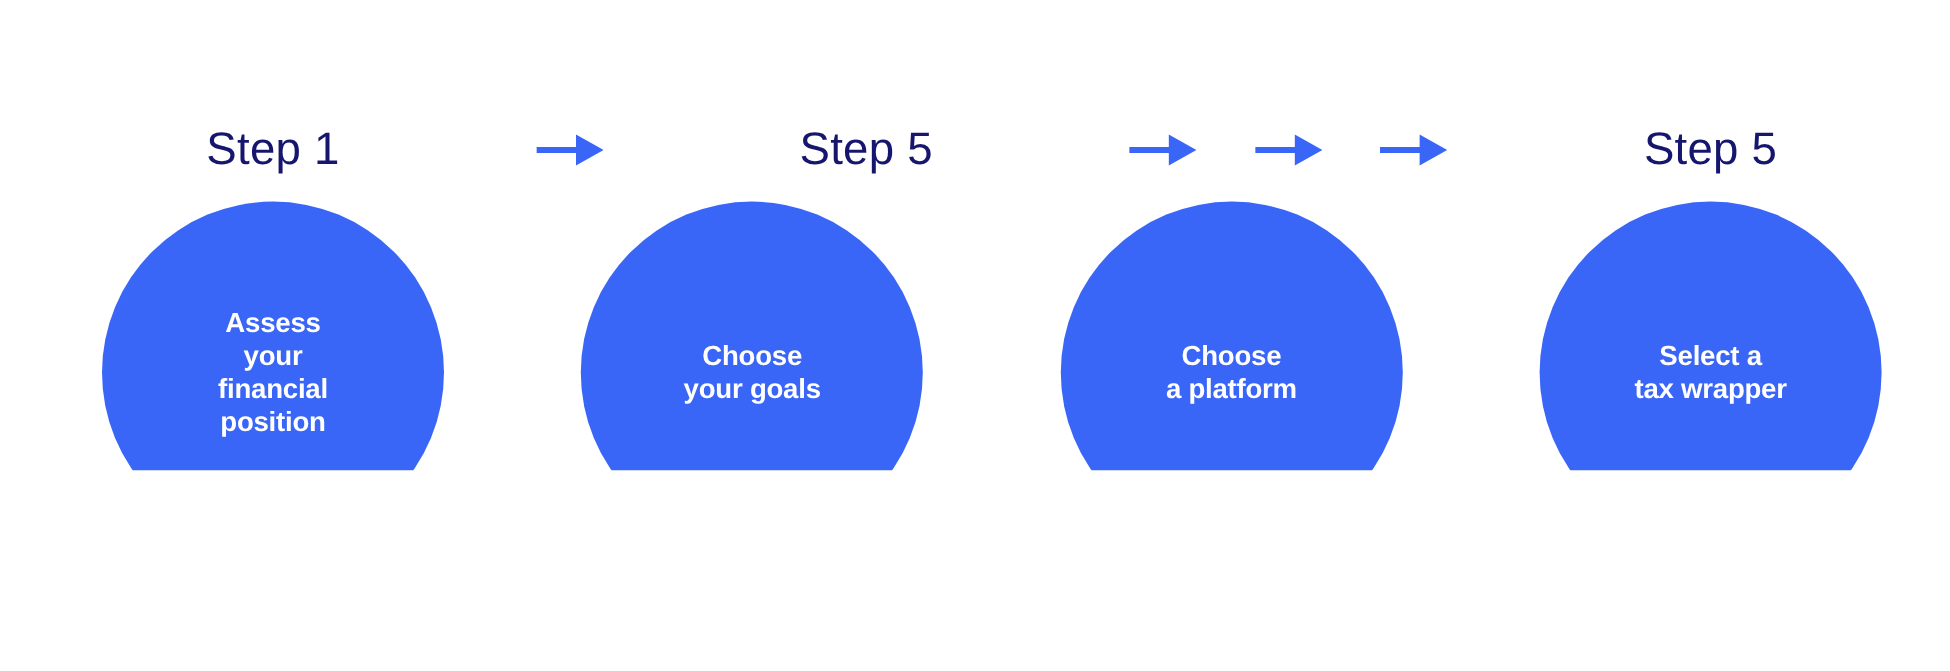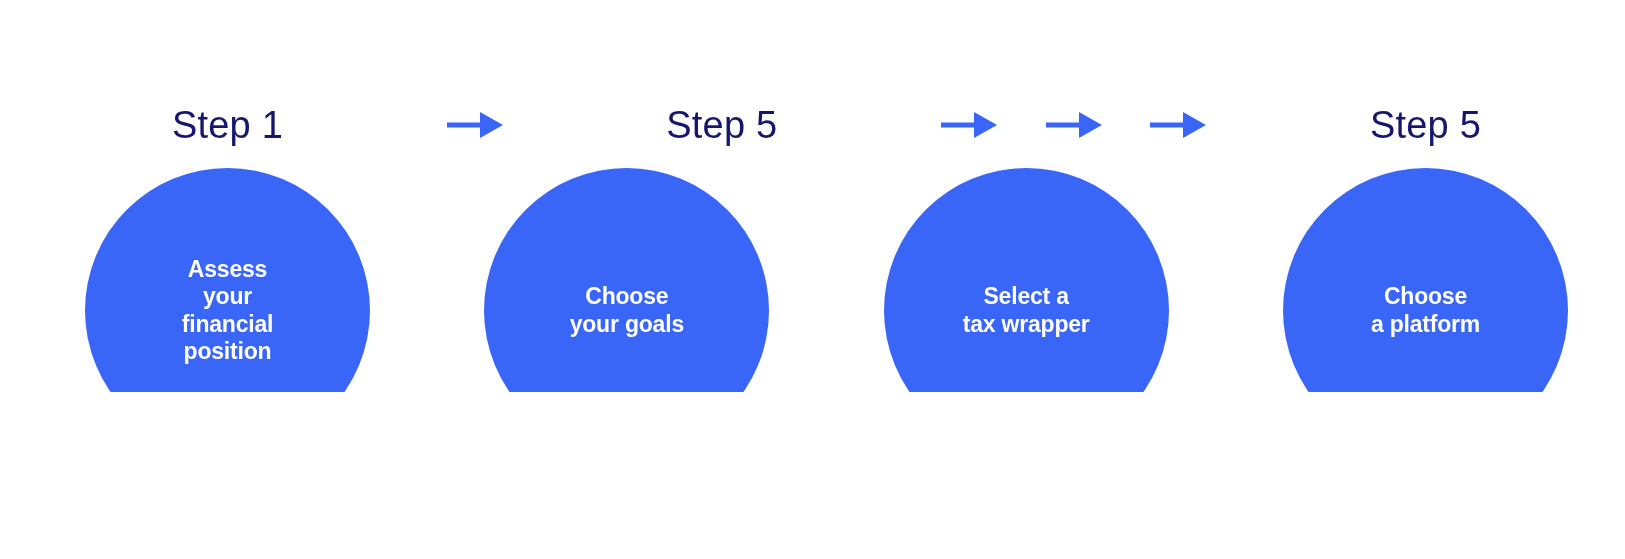--- a/index.html
+++ b/index.html
@@ -157,25 +157,25 @@
 financial
 position</span>
     </div>
 
     <div class="circle">
       <span class="circle-label">Choose
 your goals</span>
     </div>
 
     <div class="circle">
-      <span class="circle-label">Select a
-tax wrapper</span>
+      <span class="circle-label">Choose
+a platform</span>
     </div>
 
     <div class="circle">
-      <span class="circle-label">Choose
-a platform</span>
+      <span class="circle-label">Select a
+tax wrapper</span>
     </div>
 
 
   </div>
 
 </div>
 
 </body></html>

